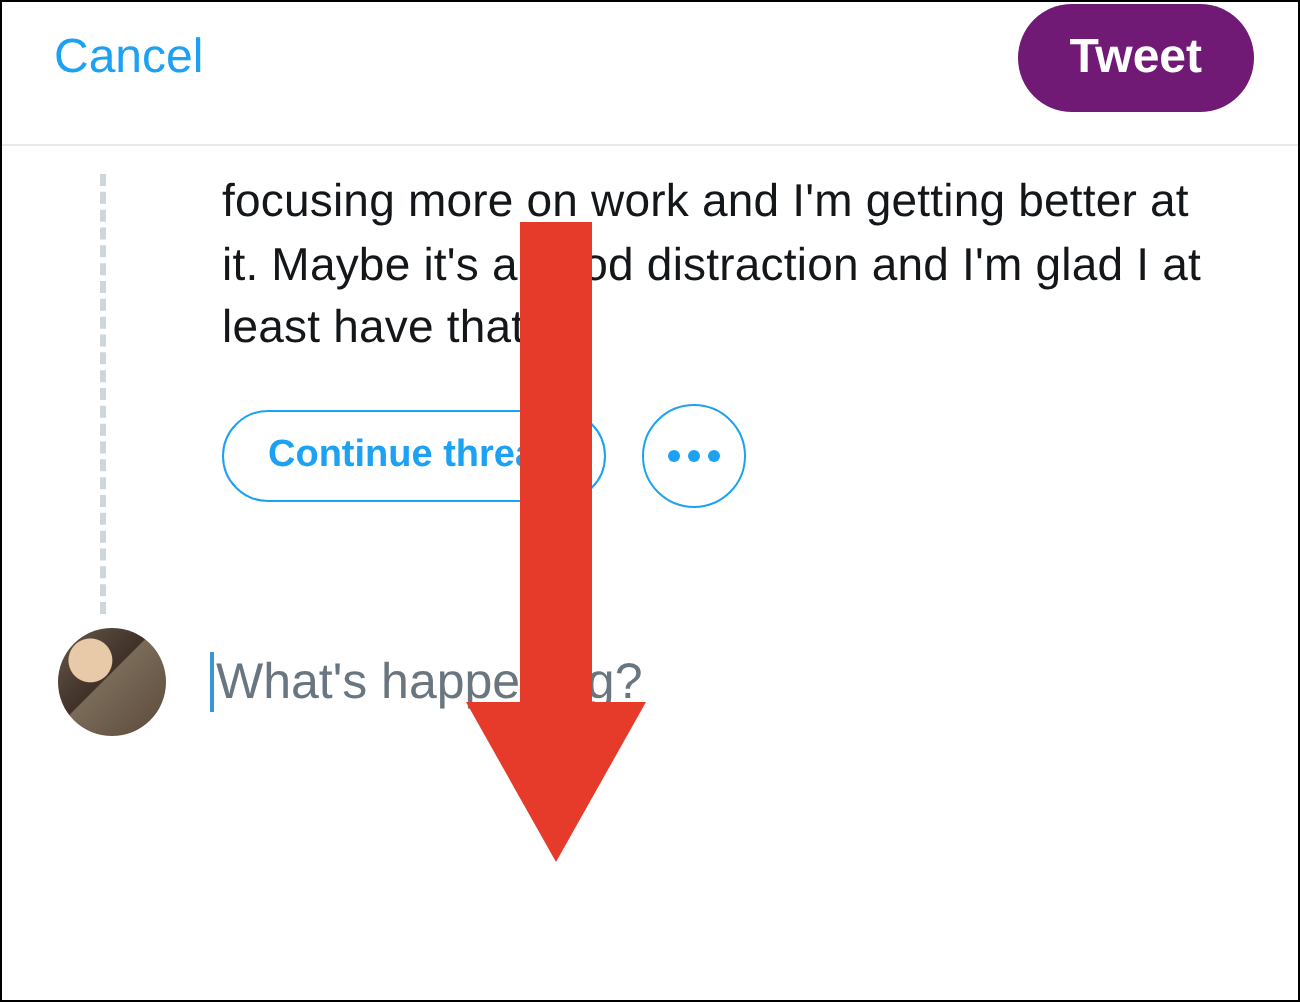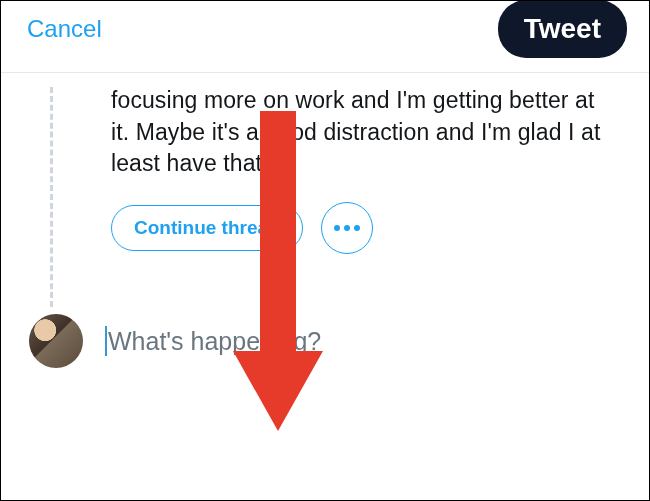--- a/index.html
+++ b/index.html
@@ -21,23 +21,23 @@
   }
   .cancel {
     color: #1da1f2;
     font-size: 24px;
     background: none;
     border: none;
     cursor: pointer;
     font-family: inherit;
   }
   .tweet-btn {
-    background: #0f172a;
+    background: #701a75;
     color: #fff;
-    font-size: 28px;
+    font-size: 24px;
     font-weight: 600;
     border: none;
     border-radius: 28px;
     padding: 13px 26px;
     cursor: pointer;
     font-family: inherit;
   }
   .content {
     position: relative;
     padding: 12px 30px 0 48px;

